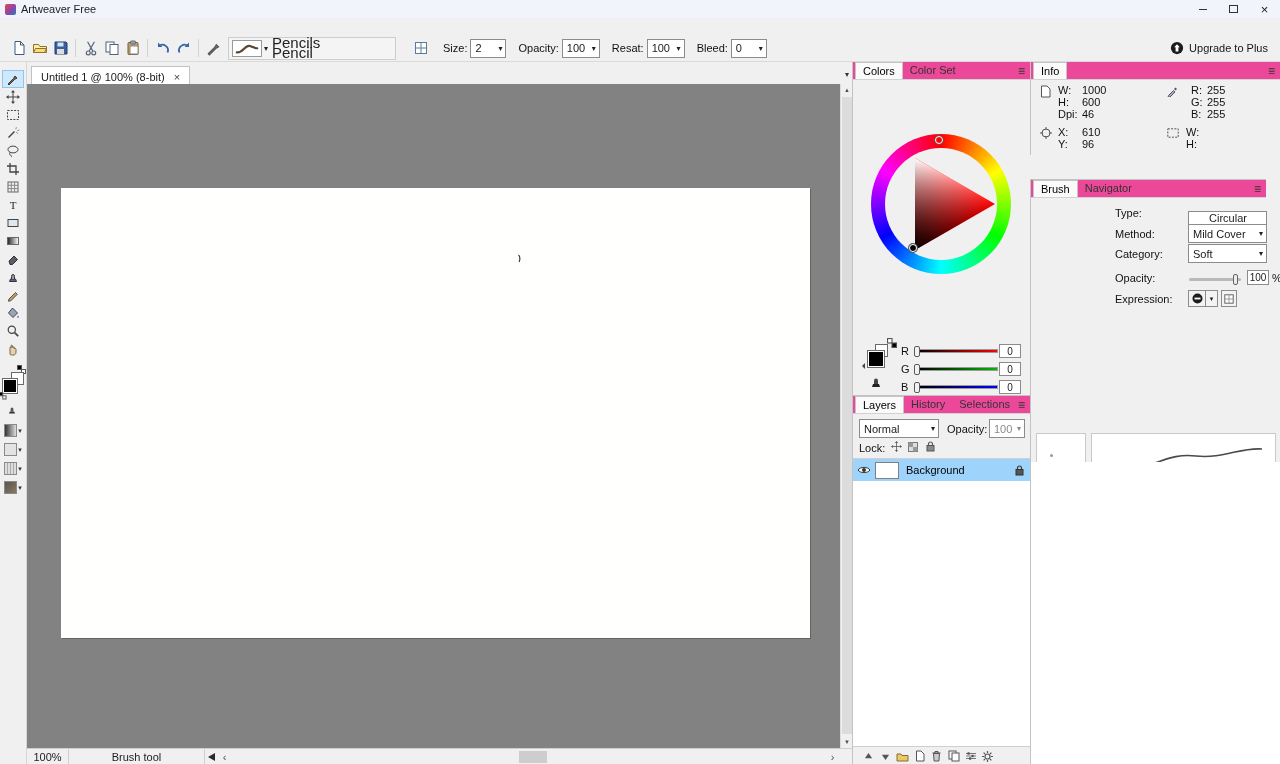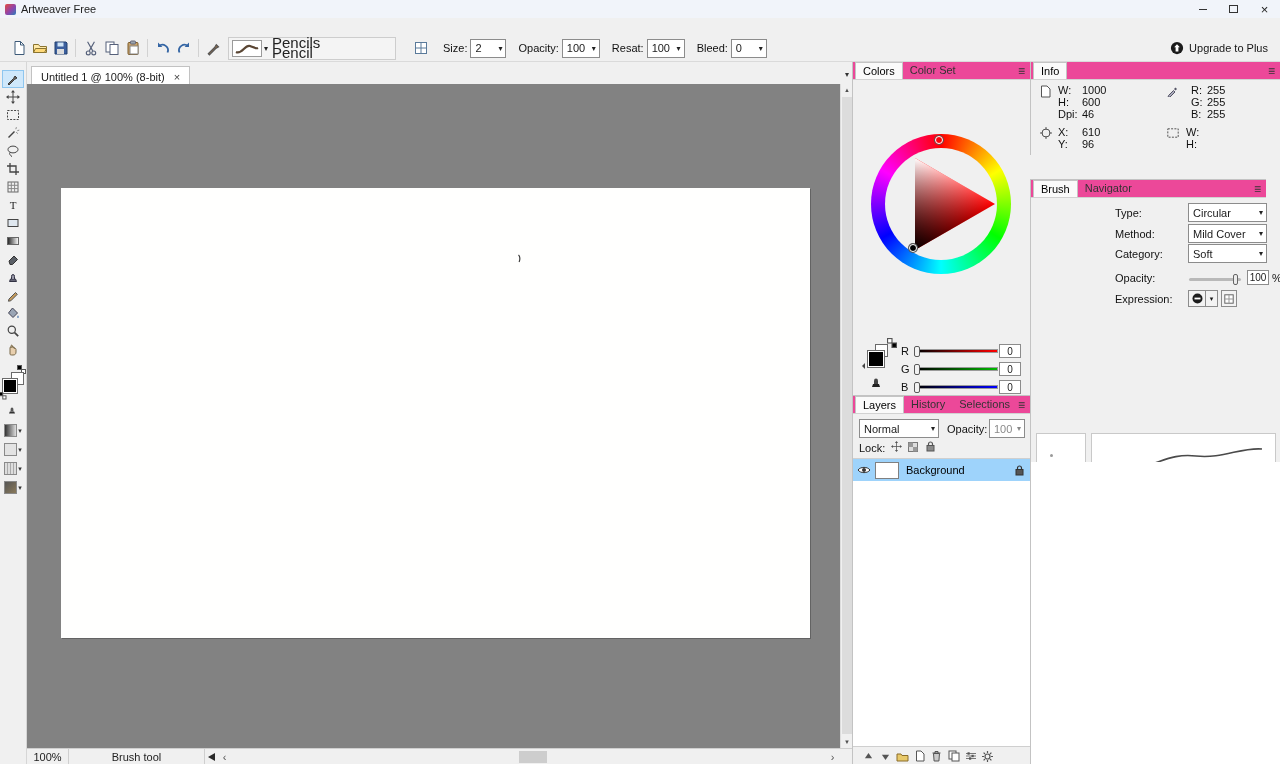--- a/index.html
+++ b/index.html
@@ -628,21 +628,21 @@
       </div>
   </div>
 
   <div class="panel" style="left:1030px;top:155px;width:236px;height:307px;border-top:1px solid #c3c3c3;margin-top:24px;">
     <div class="panel-hd">
       <div class="ptab active">Brush</div>
       <div class="ptab">Navigator</div>
       <div class="panel-menu">≡</div>
     </div>
     <span class="bp-lbl" style="left:84px;top:27px;">Type:</span>
-    <div class="dd bp-dd" style="left:157px;top:23px;">
+    <div class="dd bp-dd" style="left:157px;top:31px;flex-direction:column;">
         <span>Circular</span>
         <span class="chev">▾</span>
       </div>
     <span class="bp-lbl" style="left:84px;top:48px;">Method:</span>
     <div class="dd bp-dd" style="left:157px;top:44px;align-items:center;">
         <span>Mild Cover</span>
         <span class="chev">▾</span>
       </div>
     <span class="bp-lbl" style="left:84px;top:68px;">Category:</span>
     <div class="dd bp-dd" style="left:157px;top:64px;">

